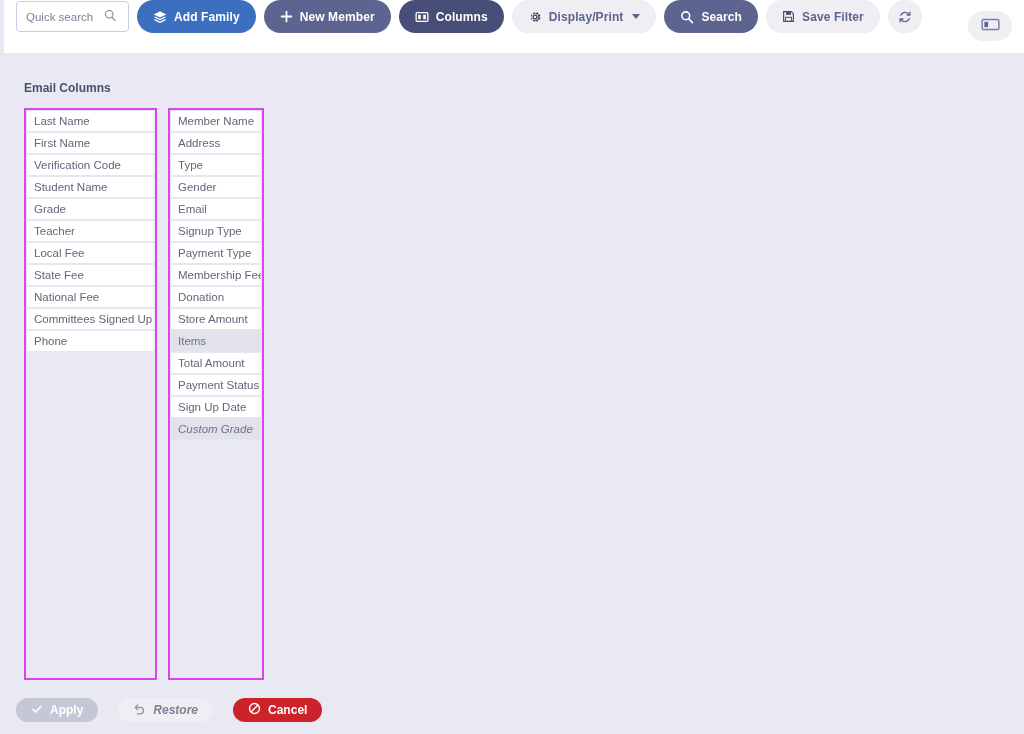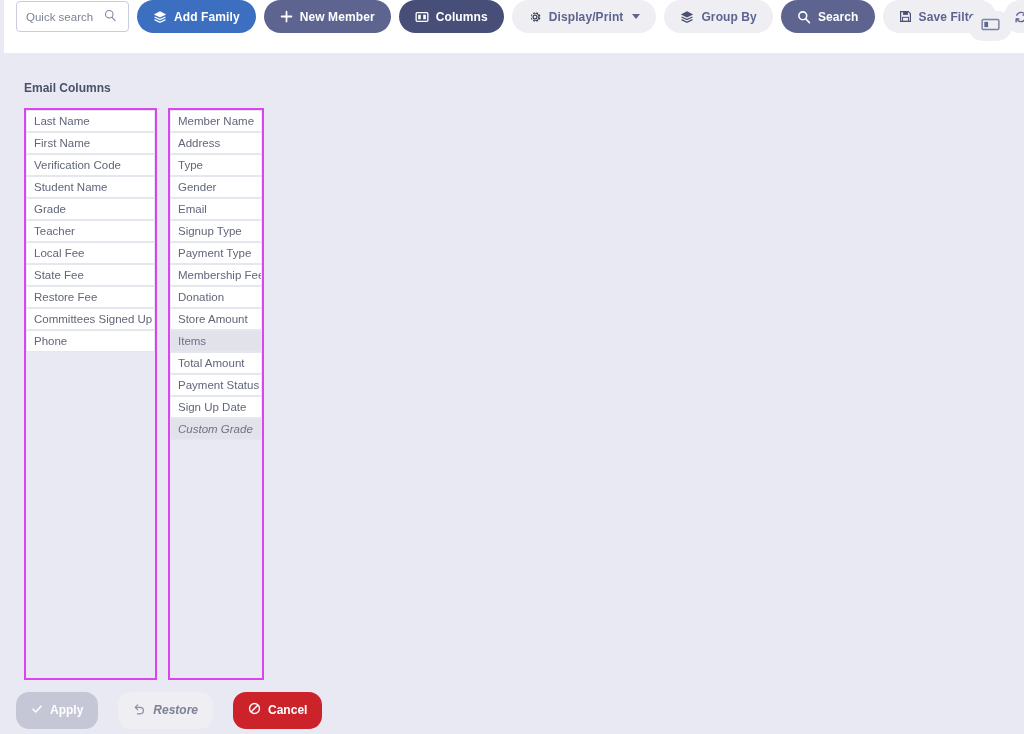--- a/index.html
+++ b/index.html
@@ -122,21 +122,21 @@
   .col-item.italic { font-style: italic; }
 
   
   #footer {
     position: absolute; left: 0; bottom: 0;
     width: 1024px; height: 48px;
     display: flex; align-items: center;
     padding-left: 16px; gap: 20px;
   }
   .fbtn {
-    height: 37px; border-radius: 13px;
+    height: 24px; border-radius: 13px;
     display: inline-flex; align-items: center; gap: 7px;
     padding: 0 15px;
     font-size: 12px; font-weight: bold;
     cursor: pointer; border: 0;
     white-space: nowrap;
   }
   .fbtn-apply   { background: #c6c7d6; color: #ffffff; }
   .fbtn-restore { background: #eeeef3; color: #7d8295; font-style: italic; }
   .fbtn-cancel  { background: #cc2229; color: #ffffff; }
 </style>
@@ -191,30 +191,20 @@
       <span class="ic">
         <svg width="14" height="14" viewBox="0 0 16 16">
             <path fill="#3a3f55" d="M8 5.1A2.9 2.9 0 1 0 8 10.9 2.9 2.9 0 0 0 8 5.1zm0 4.4A1.5 1.5 0 1 1 8 6.5a1.5 1.5 0 0 1 0 3z"></path>
             <path fill="#3a3f55" d="M14.2 9.2l-1.1-.5a5.4 5.4 0 0 0 0-1.4l1.1-.5-.8-1.9-1.1.5a5.2 5.2 0 0 0-1-1l.5-1.1-1.9-.8-.5 1.1a5.4 5.4 0 0 0-1.4 0L7.5 2.5l-1.9.8.5 1.1a5.2 5.2 0 0 0-1 1l-1.1-.5-.8 1.9 1.1.5a5.4 5.4 0 0 0 0 1.4l-1.1.5.8 1.9 1.1-.5a5.2 5.2 0 0 0 1 1l-.5 1.1 1.9.8.5-1.1a5.4 5.4 0 0 0 1.4 0l.5 1.1 1.9-.8-.5-1.1a5.2 5.2 0 0 0 1-1l1.1.5zM8 11.8A3.8 3.8 0 1 1 8 4.2a3.8 3.8 0 0 1 0 7.6z"></path>
           </svg>
       </span>
       <span>Display/Print</span>
       <span class="caret"></span>
     </button>
 
-    <button class="btn btn-ghost">
-      <span class="ic">
-        <svg width="14" height="14" viewBox="0 0 16 16">
-            <path d="M8 1.5 15 5 8 8.5 1 5z" fill="#4a5070"></path>
-            <path d="M1.8 8 8 11 14.2 8" fill="none" stroke="#4a5070" stroke-width="1.5"></path>
-            <path d="M1.8 11 8 14 14.2 11" fill="none" stroke="#4a5070" stroke-width="1.5"></path>
-          </svg>
-      </span>
-      <span>Group By</span>
-    </button>
 
     <button class="btn btn-search">
       <span class="ic">
         <svg width="14" height="14" viewBox="0 0 16 16">
             <circle cx="6.6" cy="6.6" r="4.5" fill="none" stroke="#fff" stroke-width="1.8"></circle>
             <line x1="10" y1="10.2" x2="14.2" y2="14.4" stroke="#fff" stroke-width="1.8" stroke-linecap="round"></line>
           </svg>
       </span>
       <span>Search</span>
     </button>
@@ -259,21 +249,21 @@
 <div id="columns-area">
   <div class="col-container" id="col-left">
       <div class="col-item">Last Name</div>
       <div class="col-item">First Name</div>
       <div class="col-item">Verification Code</div>
       <div class="col-item">Student Name</div>
       <div class="col-item">Grade</div>
       <div class="col-item">Teacher</div>
       <div class="col-item">Local Fee</div>
       <div class="col-item">State Fee</div>
-      <div class="col-item">Restore Fee</div>
+      <div class="col-item">National Fee</div>
       <div class="col-item">Committees Signed Up for</div>
       <div class="col-item">Phone</div>
     </div>
   <div class="col-container" id="col-right">
       <div class="col-item">Member Name</div>
       <div class="col-item">Address</div>
       <div class="col-item">Type</div>
       <div class="col-item">Gender</div>
       <div class="col-item">Email</div>
       <div class="col-item">Signup Type</div>

